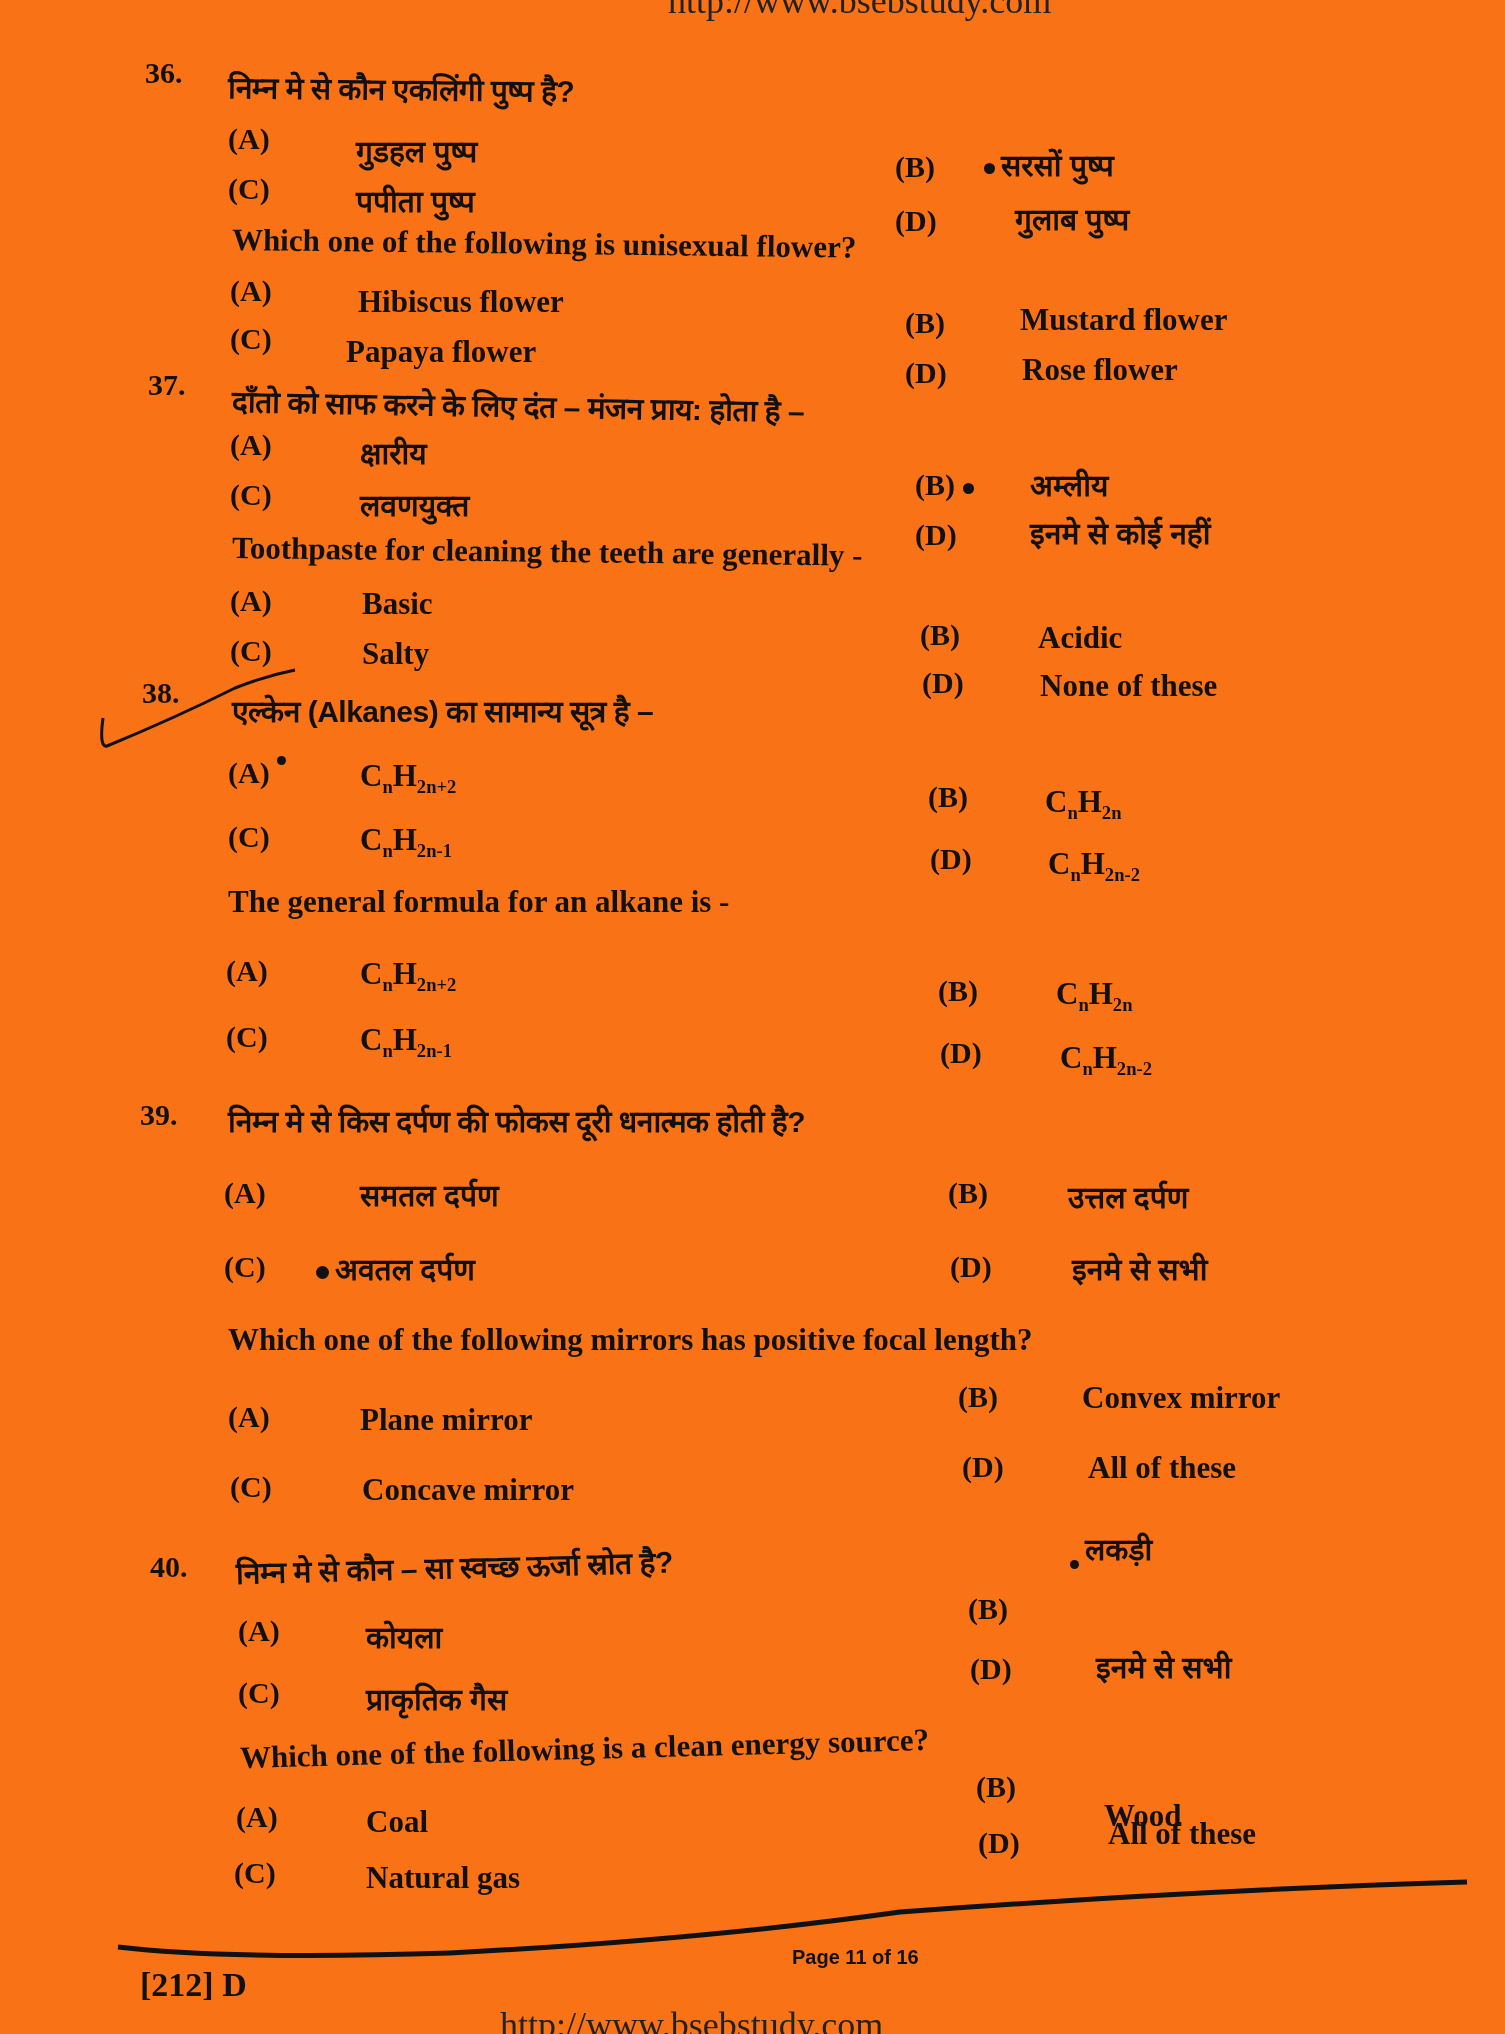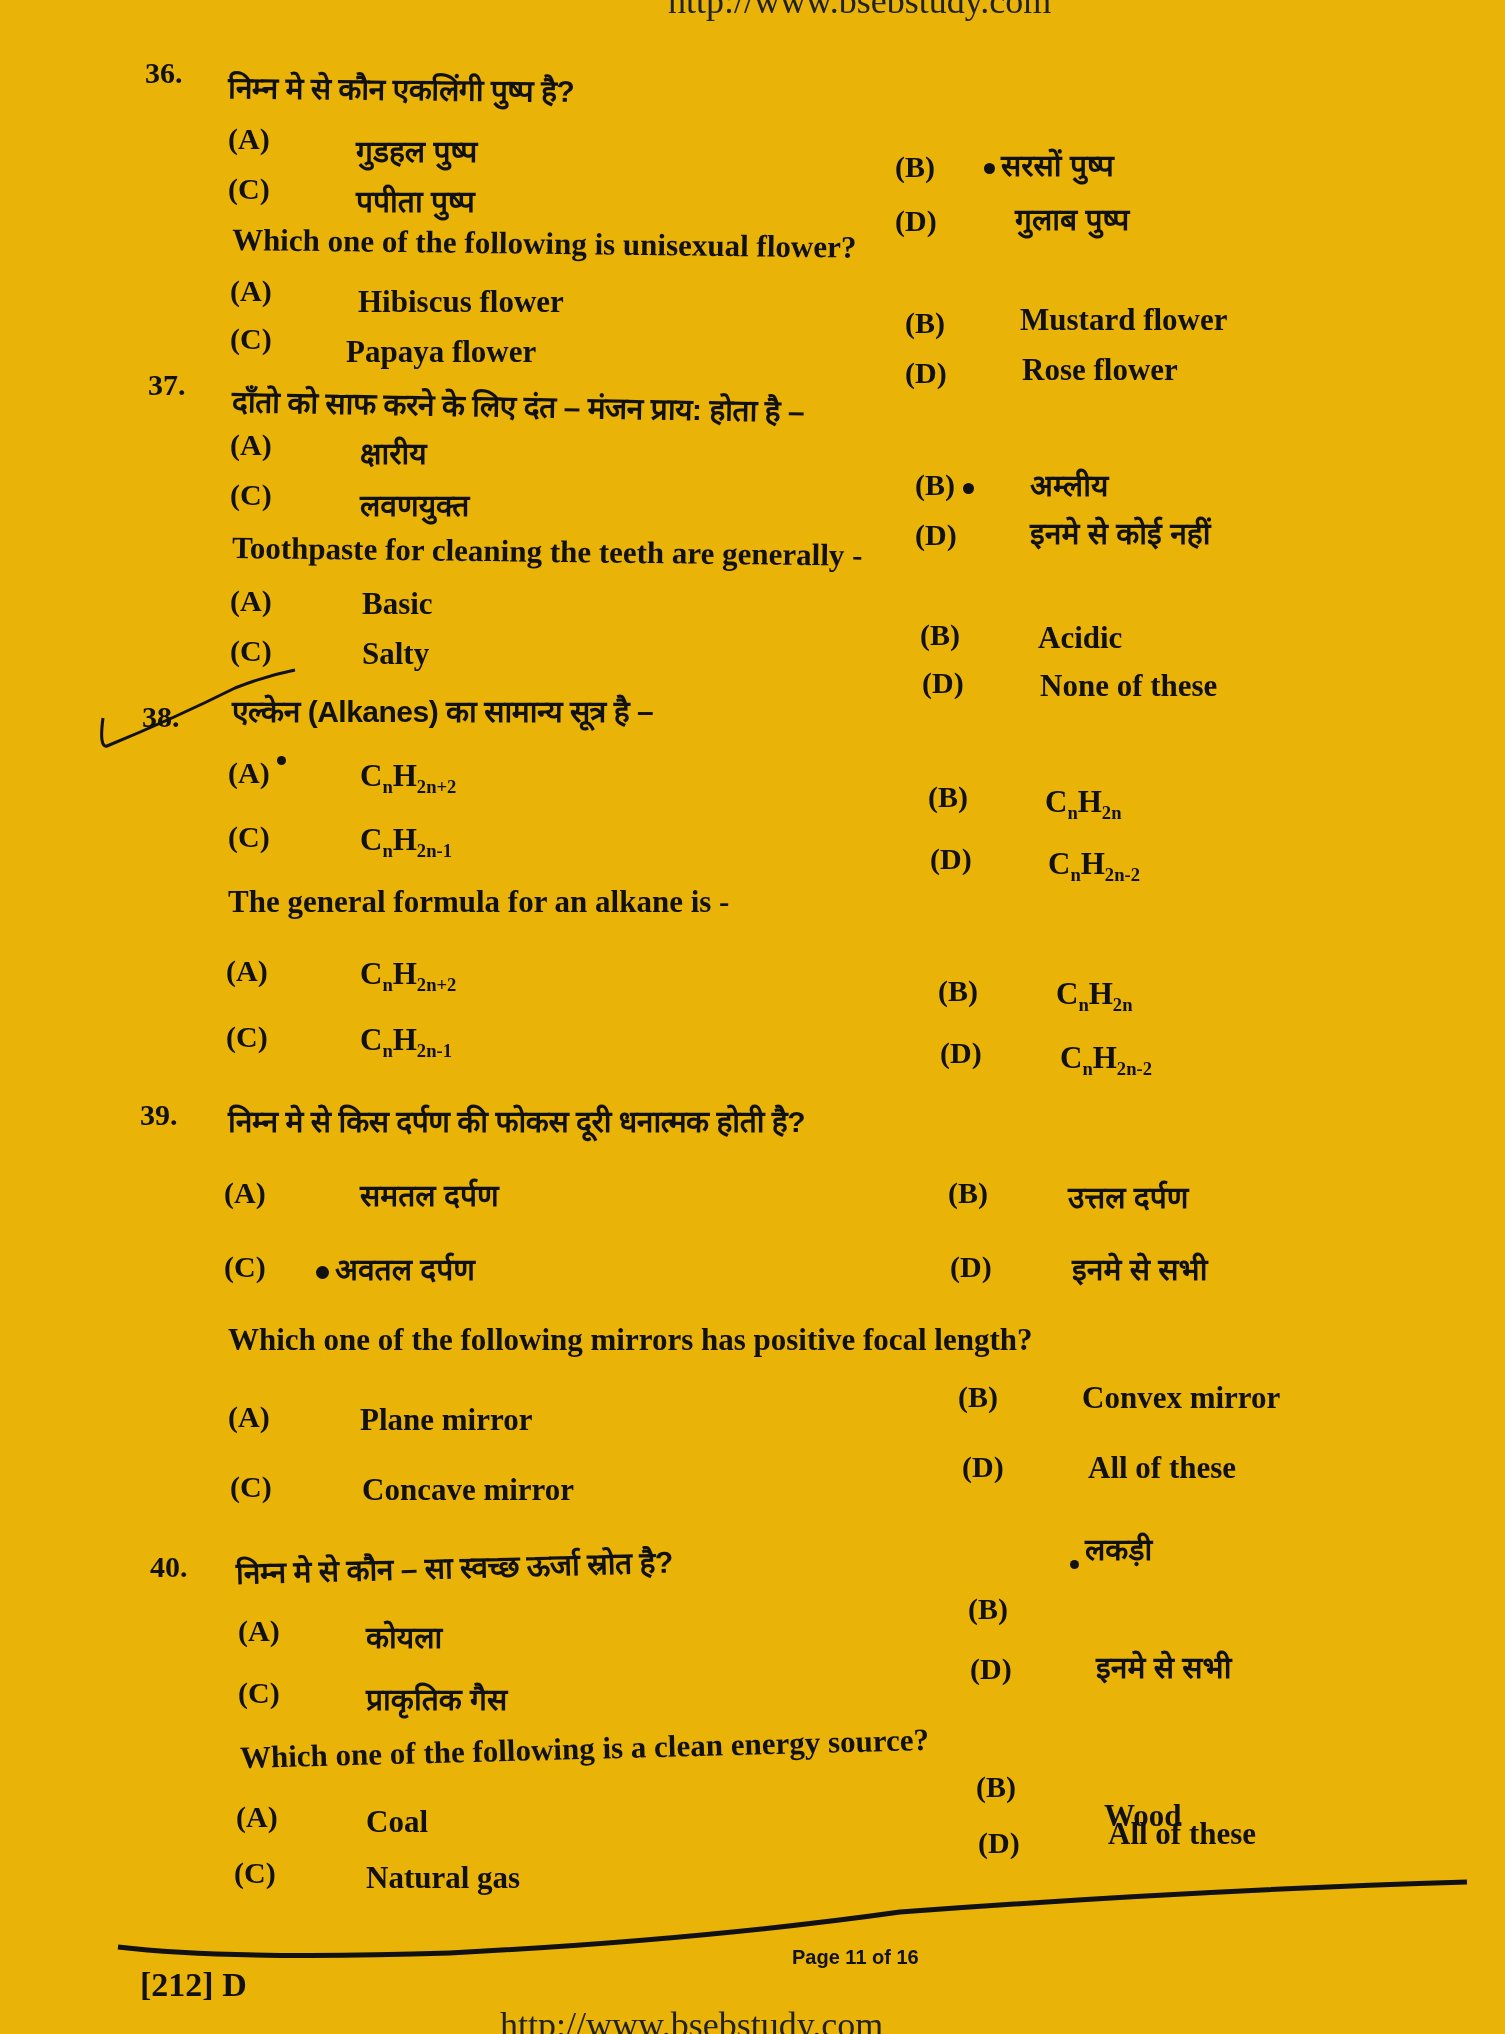--- a/index.html
+++ b/index.html
@@ -1,20 +1,20 @@
 <!DOCTYPE html>
 <html><head>
 <meta charset="utf-8">
 <style>
   html, body { margin: 0; padding: 0; background: #ffffff; }
   body {
     width: 1505px; height: 2034px; position: relative; overflow: hidden;
     font-family: "Liberation Sans", sans-serif; color: #111;
   }
-  .page { position: absolute; inset: 0; background: #eab308; }
+  .page { position: absolute; inset: 0; background: #f97316; }
   .abs { position: absolute; white-space: nowrap; }
   .url { font-family: "Liberation Serif", serif; font-size: 36px; color: #222; }
   .qnum { font-family: "Liberation Serif", serif; font-weight: bold; font-size: 30px; }
   .qtext { font-size: 30px; font-weight: bold; letter-spacing: -0.5px; }
   .en { font-family: "Liberation Serif", serif; font-size: 31px; font-weight: bold; }
   .lbl { font-family: "Liberation Serif", serif; font-weight: bold; font-size: 30px; }
   .opt { font-size: 30px; font-weight: bold; }
   .opt-en { font-family: "Liberation Serif", serif; font-size: 31px; font-weight: bold; }
   .mark-dot { display: inline-block; width: 11px; height: 11px; border-radius: 50%; background: #111; vertical-align: middle; margin-right: 6px; }
   .footer-left { font-family: "Liberation Serif", serif; font-weight: bold; font-size: 34px; }
@@ -75,21 +75,21 @@
     <div class="abs opt-en" style="left:362px; top:636px;">Salty</div>
     <div class="abs lbl" style="left:922px; top:666px;">(D)</div>
     <div class="abs opt-en" style="left:1040px; top:668px;">None of these</div>
   </div>
 
   <div>
 
     <svg style="left:95px; top:668px;" width="240" height="90">
       <path d="M8 50 Q 4 80 12 78 Q 80 50 140 20 Q 170 8 200 2" stroke="#111" stroke-width="3" fill="none"></path>
     </svg>
-    <div class="abs qnum" style="left:142px; top:676px;margin-top:24px;">38.</div>
+    <div class="abs qnum" style="left:142px; top:676px;">38.</div>
     <div class="abs qtext" style="left:232px; top:690px;">एल्केन (Alkanes) का सामान्य सूत्र है –</div>
 
     <div class="abs lbl" style="left:228px; top:756px;"><span>(A)</span> <span class="mark-dot" style="width:9px;height:9px;vertical-align:top;"></span></div>
     <div class="abs opt-en" style="left:360px; top:758px;">C<sub>n</sub>H<sub>2n+2</sub></div>
     <div class="abs lbl" style="left:928px; top:780px;">(B)</div>
     <div class="abs opt-en" style="left:1045px; top:784px;">C<sub>n</sub>H<sub>2n</sub></div>
     <div class="abs lbl" style="left:228px; top:820px;">(C)</div>
     <div class="abs opt-en" style="left:360px; top:822px;">C<sub>n</sub>H<sub>2n-1</sub></div>
     <div class="abs lbl" style="left:930px; top:842px;">(D)</div>
     <div class="abs opt-en" style="left:1048px; top:846px;">C<sub>n</sub>H<sub>2n-2</sub></div>

